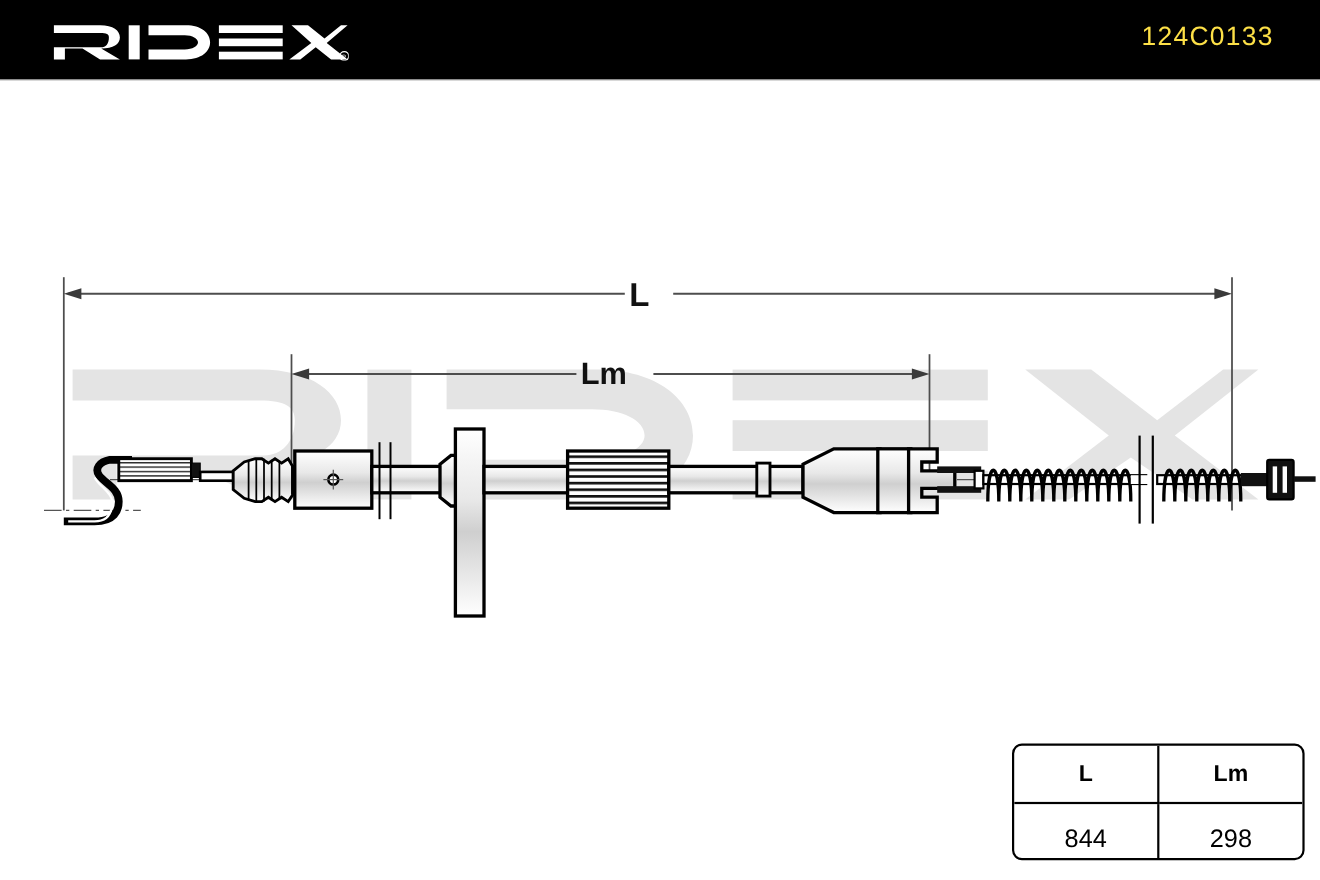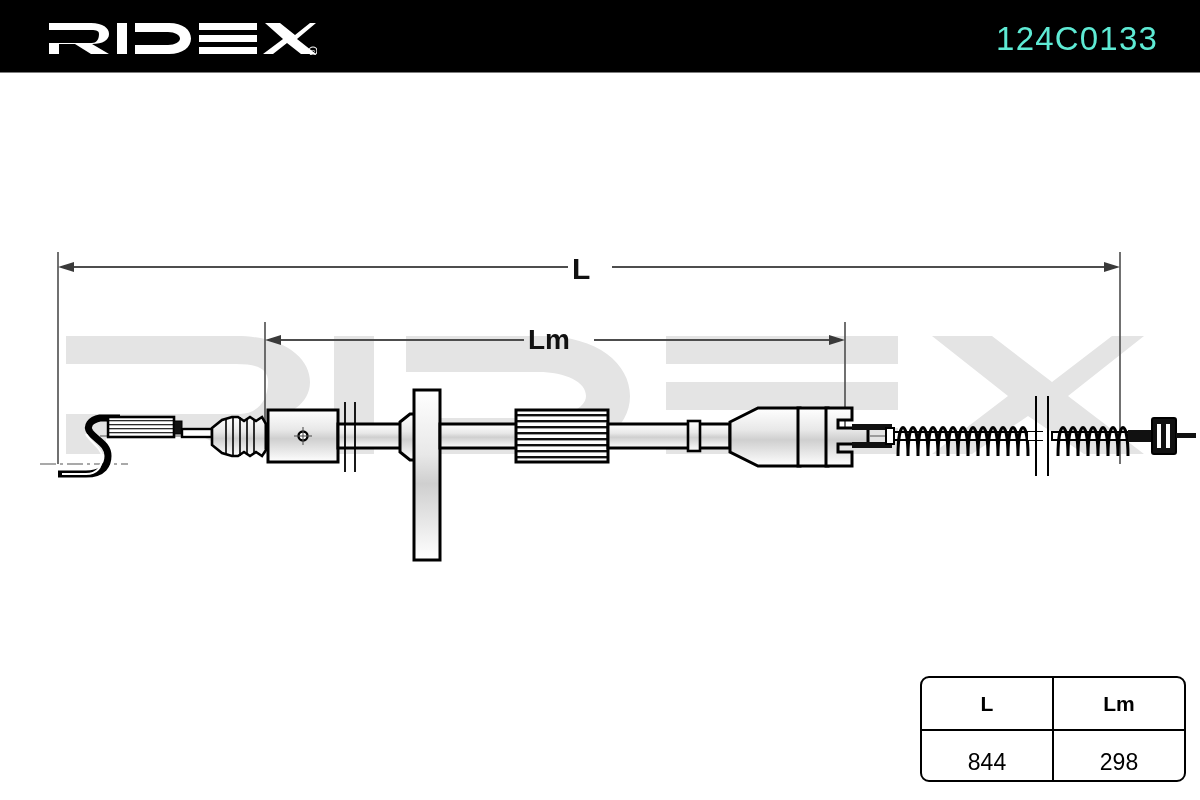--- a/index.html
+++ b/index.html
@@ -26,22 +26,22 @@
     position: absolute; left: 0; top: 72px;
     width: 1200px; height: 1px;
     background: #7d7d7d;
   }
   #logo {
     position: absolute; left: 47px; top: 21px;
     width: 270px; height: 34px;
   }
   #partno {
     position: absolute; right: 42px; top: 20px;
-    color: #5eead4;
-    font-size: 33px;
+    color: #fde047;
+    font-size: 24px;
     font-weight: 400;
     letter-spacing: 1.2px;
     font-family: "Liberation Sans", sans-serif;
     white-space: nowrap;
   }
 
   
   #watermark {
     position: absolute; left: 60px; top: 330px;
     width: 1090px; height: 130px;

